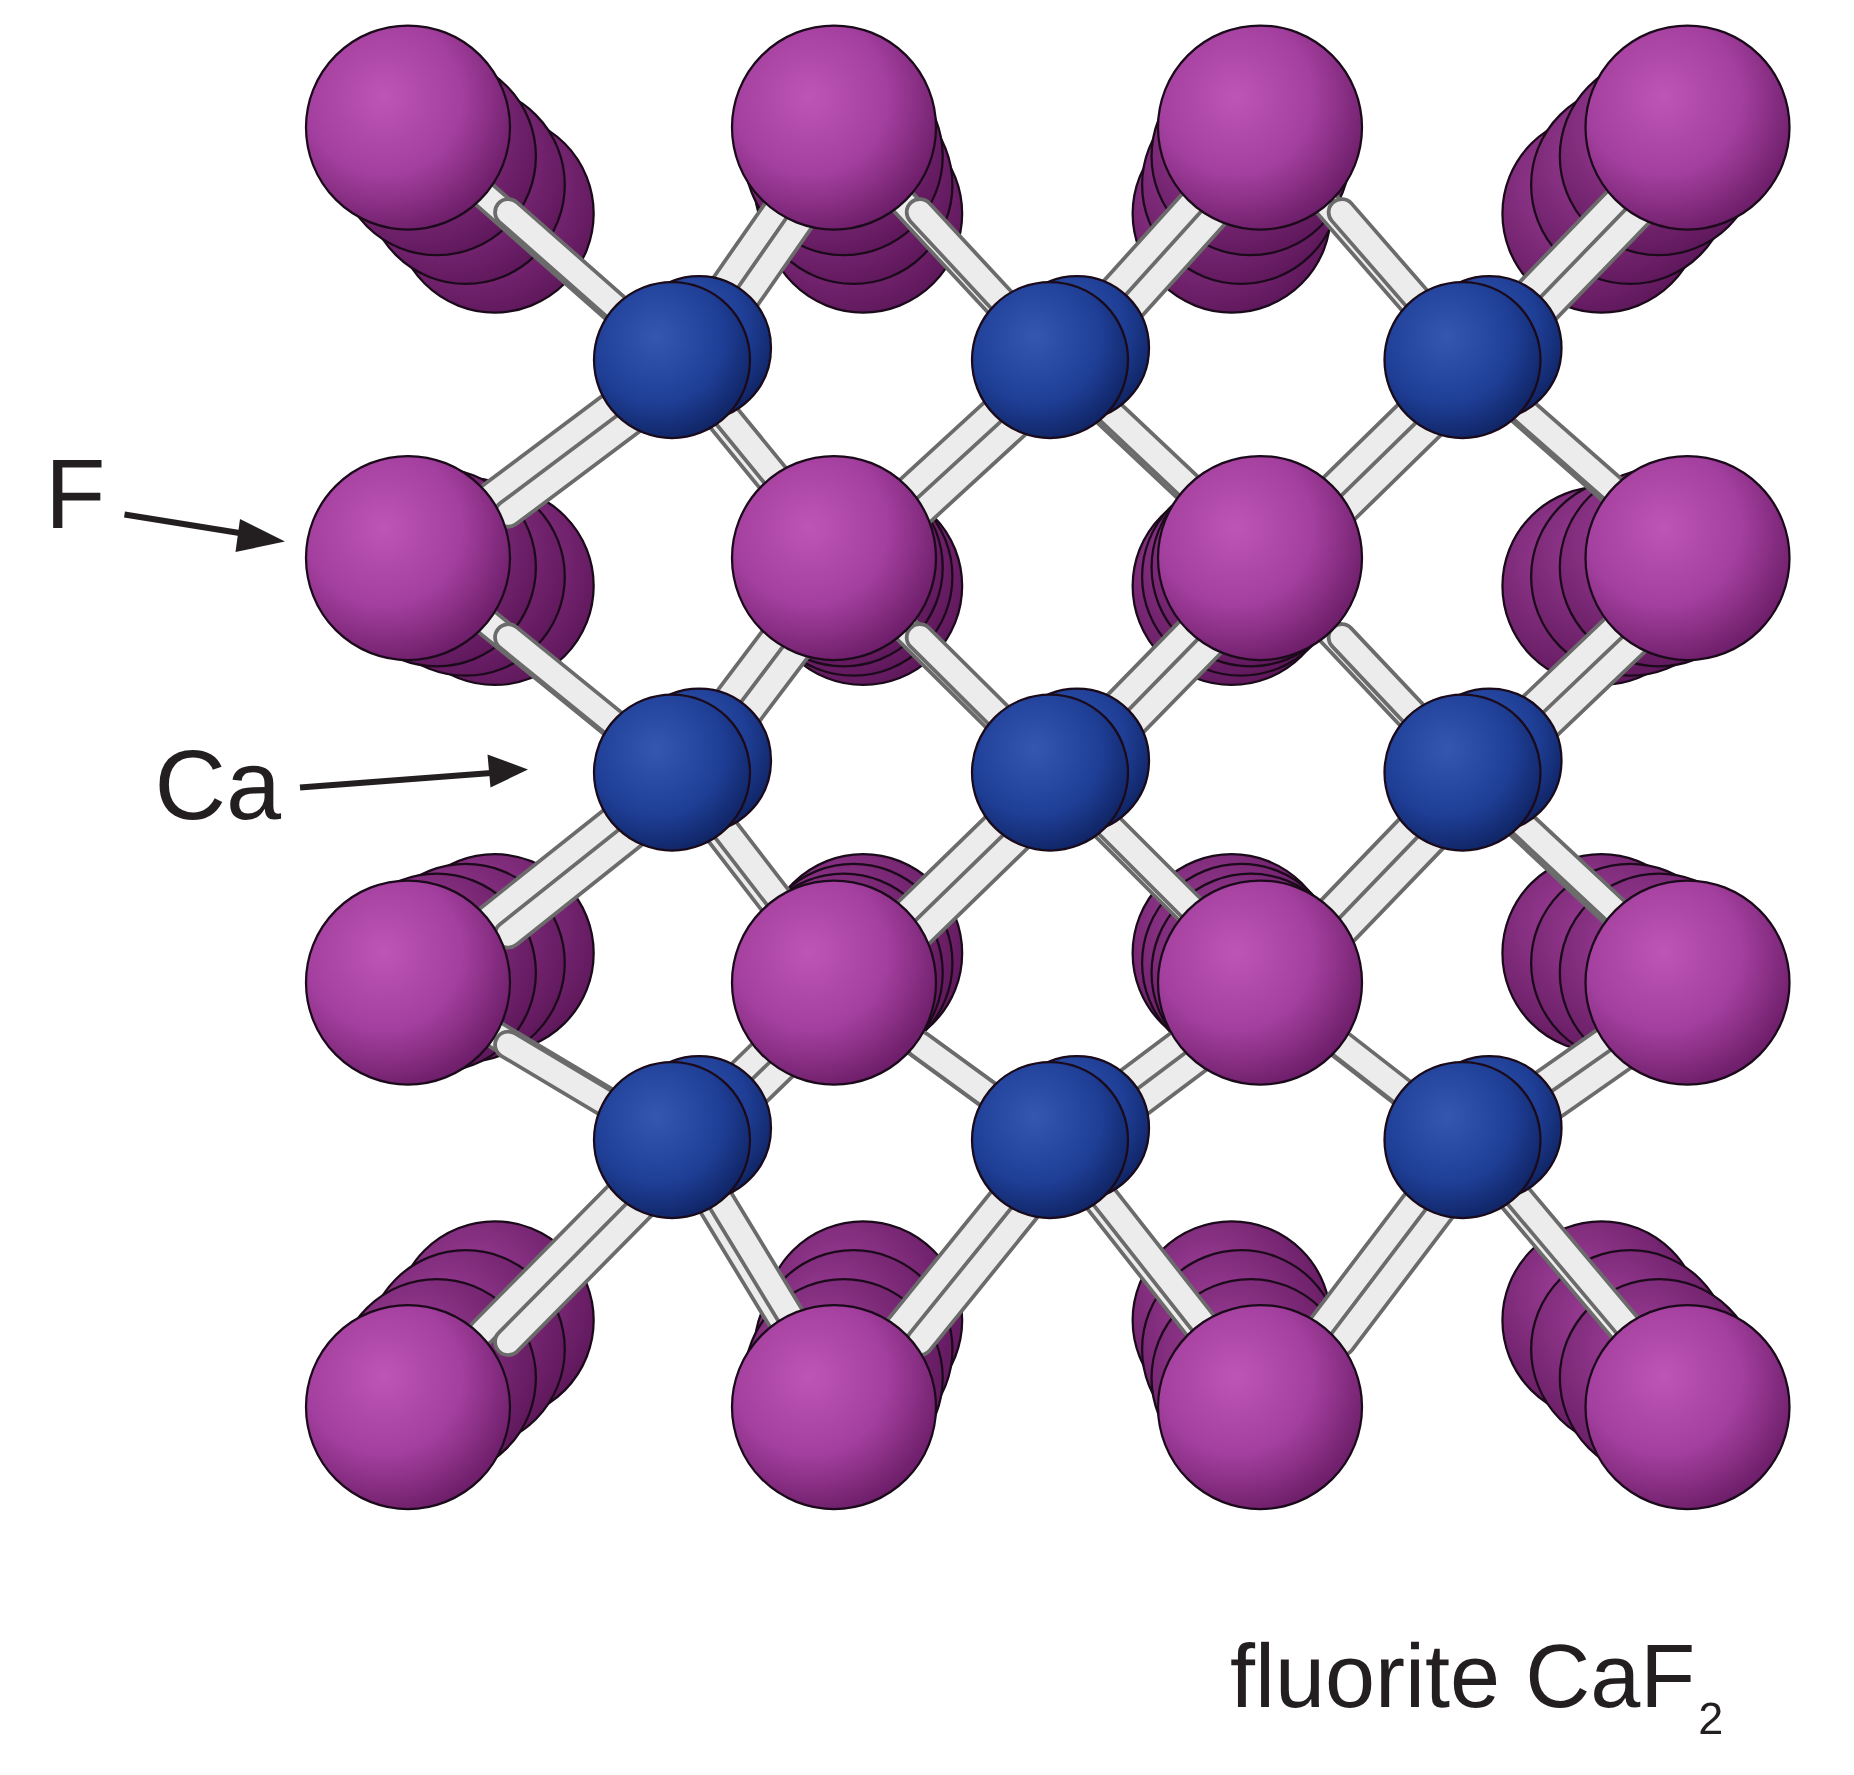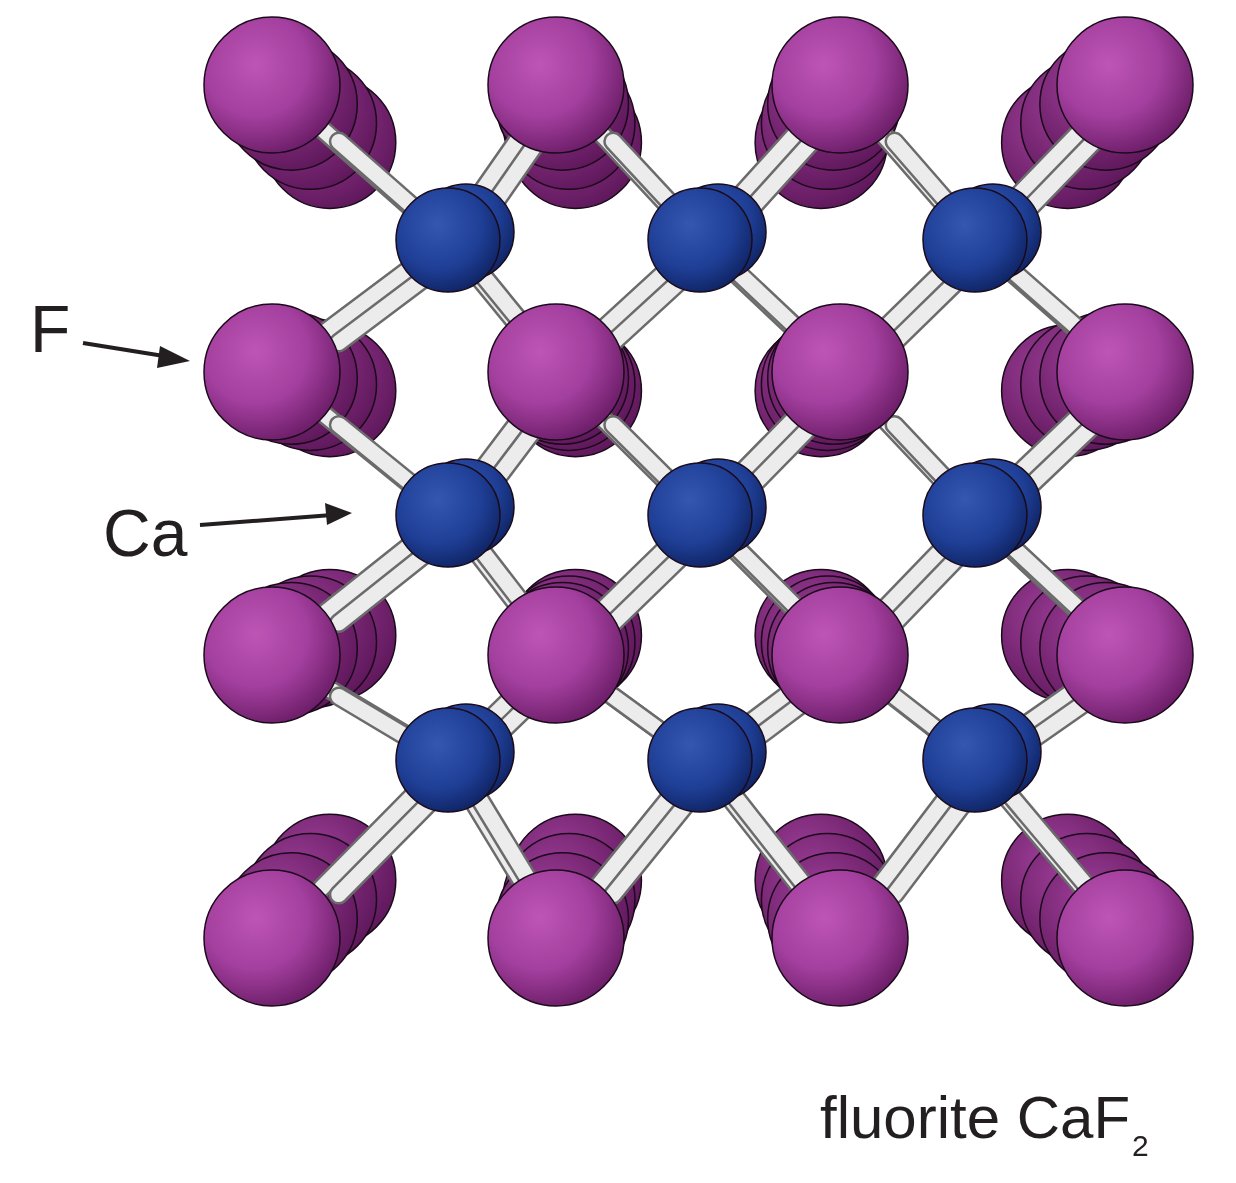--- a/index.html
+++ b/index.html
@@ -1,20 +1,20 @@
 <!DOCTYPE html>
 <html><head>
 <meta charset="utf-8">
 <style>
   html, body { margin: 0; padding: 0; background: #ffffff; }
   body { width: 1236px; height: 1183px; position: relative; overflow: hidden; font-family: "Liberation Sans", sans-serif; }
   #stage { position: absolute; left: 0; top: 0; width: 1236px; height: 1183px; }
   .label { position: absolute; color: #231f20; font-family: "Liberation Sans", sans-serif; }
   #lbl-f { left: 30px; top: 296px; font-size: 66px; line-height: 66px; }
-  #lbl-ca { left: 103px; top: 490px; font-size: 66px; line-height: 66px; margin-top: 10px; }
+  #lbl-ca { left: 103px; top: 490px; font-size: 66px; line-height: 66px; }
   #caption { left: 820px; top: 1076px; font-size: 60px; line-height: 84px; white-space: nowrap; }
   #caption sub { font-size: 30px; vertical-align: -18px; margin-left: 2px; }
 </style>
 </head>
 <body>
 
 <div id="stage">
   <svg id="lattice" width="1236" height="1183" viewBox="0 0 1236 1183" xmlns="http://www.w3.org/2000/svg">
     <defs>
       <radialGradient id="gF" cx="38%" cy="35%" r="70%">

